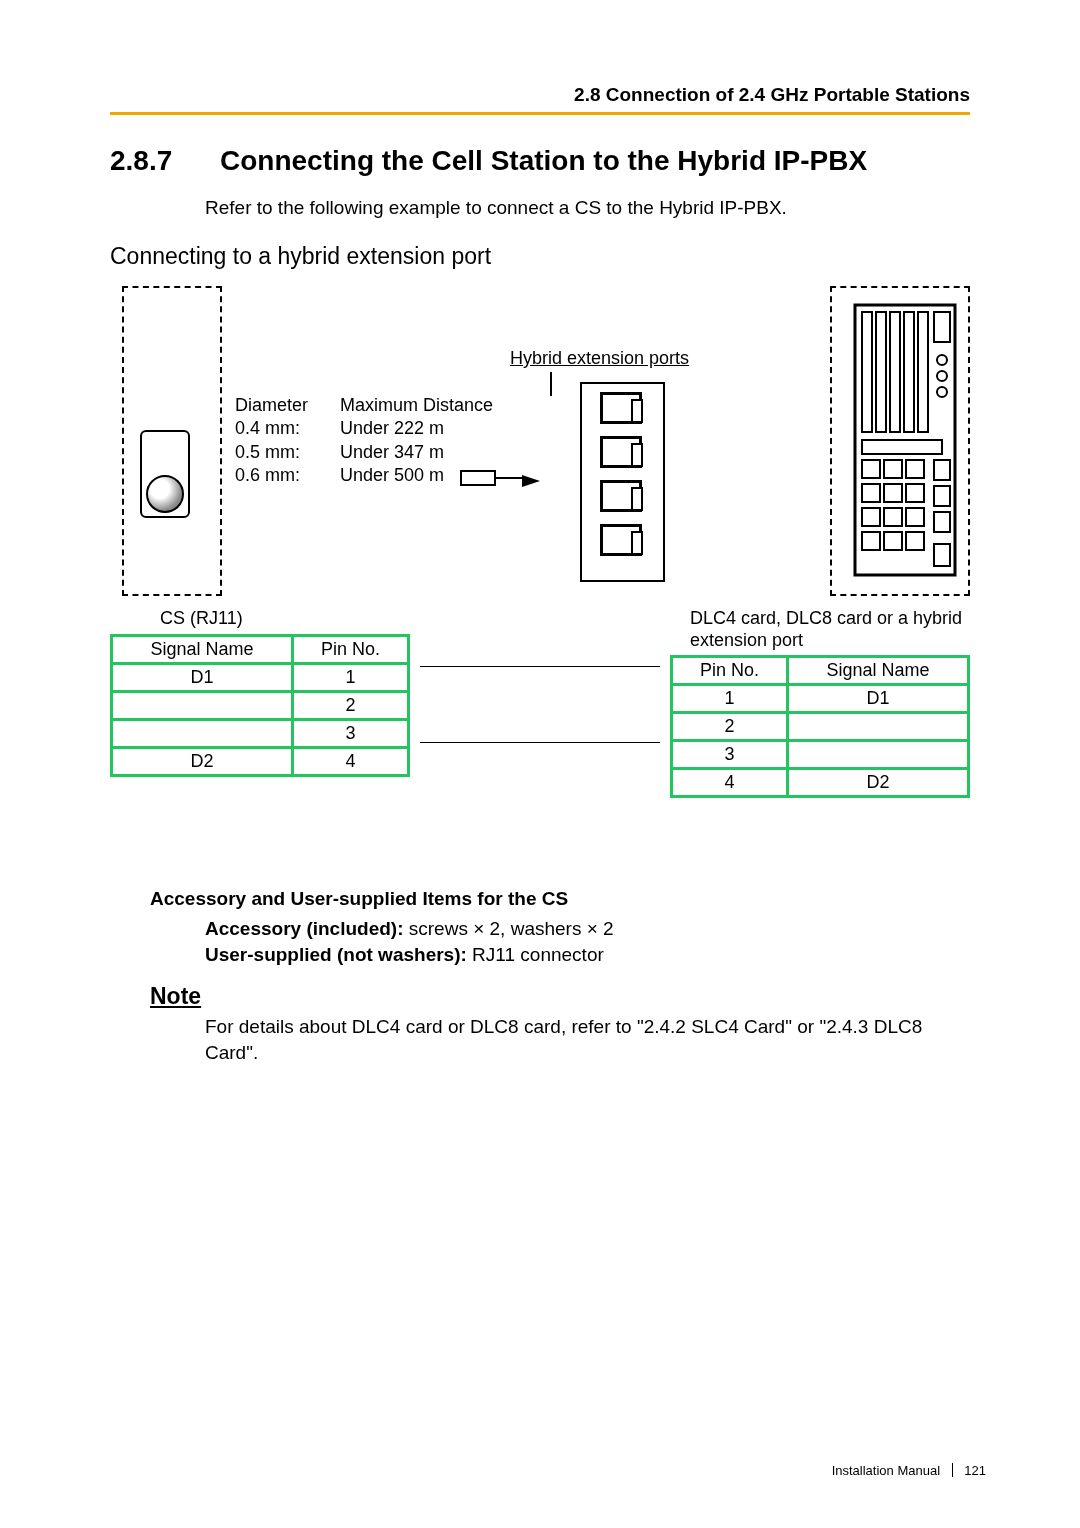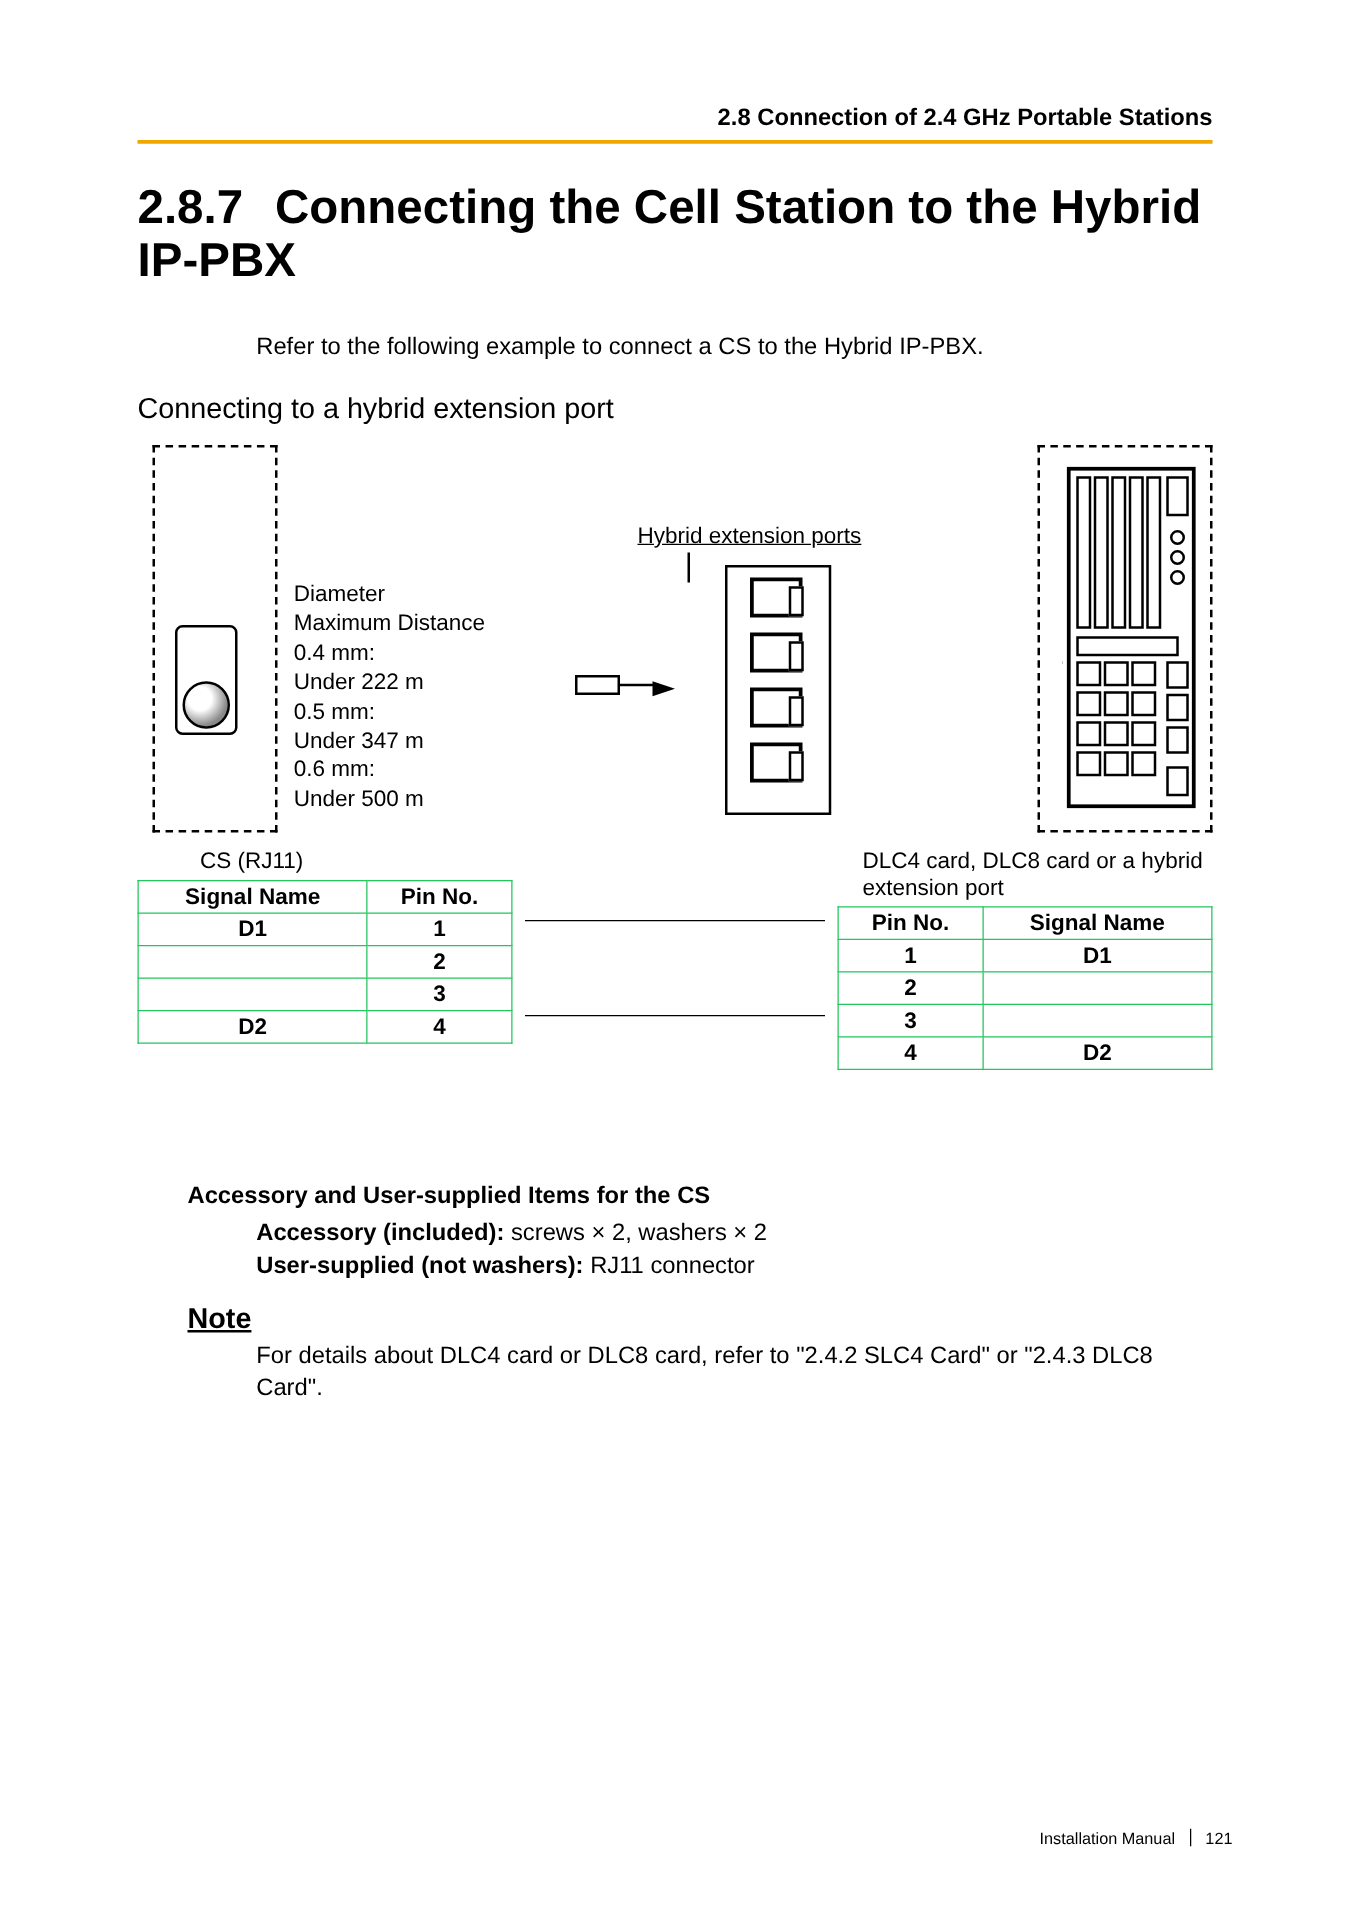--- a/index.html
+++ b/index.html
@@ -21,22 +21,22 @@
     font-size: 19px;
     margin-bottom: 6px;
   }
   .rule {
     height: 3px;
     background: #f0a800;
     margin-bottom: 30px;
   }
   .h1 {
     font-weight: bold;
-    font-size: 38px;
-    margin: 0 0 36px 0;
+    font-size: 28px;
+    margin: 0 0 20px 0;
   }
   .h1-num { display: inline-block; width: 110px; }
   .intro {
     font-size: 19px;
     margin-left: 95px;
     margin-bottom: 24px;
   }
   .h2 {
     font-size: 23px;
     margin-bottom: 10px;
@@ -67,21 +67,21 @@
     border: 2px solid #000;
     border-radius: 50%;
     background: radial-gradient(circle at 35% 35%, #fff 0 30%, #888 70%);
   }
   .cable-table {
     position: absolute;
     left: 125px; top: 114px;
     font-size: 18px;
     line-height: 1.3;
   }
-  .cable-table .row { display: flex; flex-direction: column; }
+  .cable-table .row { display: flex; }
   .cable-table .c1 { width: 105px; }
   .plug {
     position: absolute;
     left: 350px; top: 190px;
     width: 36px; height: 16px;
     border: 2px solid #000;
     background: #fff;
   }
   .plug::after {
     content: "";
@@ -142,24 +142,24 @@
   }
   .pin-col { width: 300px; }
   .pin-caption { font-size: 18px; text-align: left; margin: 0 0 4px 50px; line-height: 1.2; }
   .pin-caption.right { text-align: left; margin-left: 20px; }
   table.pins {
     border-collapse: collapse;
     font-size: 18px;
     width: 100%;
   }
   table.pins th, table.pins td {
-    border: 1px solid #22c55e;
+    border: 3px solid #22c55e;
     padding: 2px 8px;
     text-align: center;
-    font-weight: bold;
+    font-weight: normal;
     height: 24px;
   }
   .gap-col { width: 240px; position: relative; }
   .wire { position: absolute; left: 0; width: 100%; height: 1px; background: #000; }
   .subhead {
     font-weight: bold;
     font-size: 19px;
     margin: 90px 0 6px 40px;
   }
   .body-indent {

